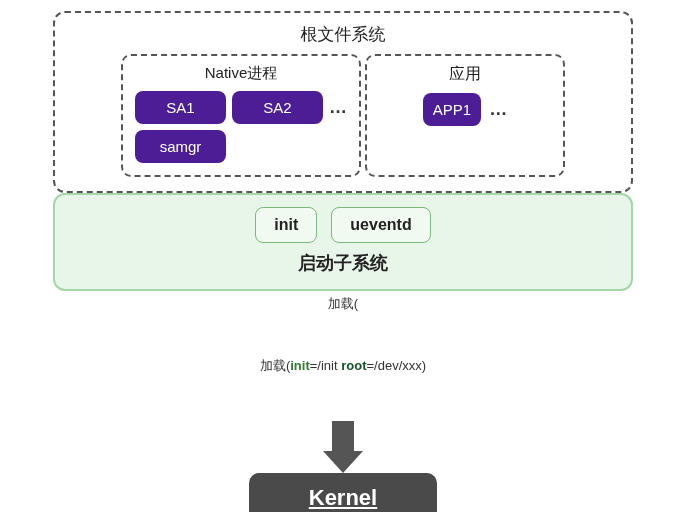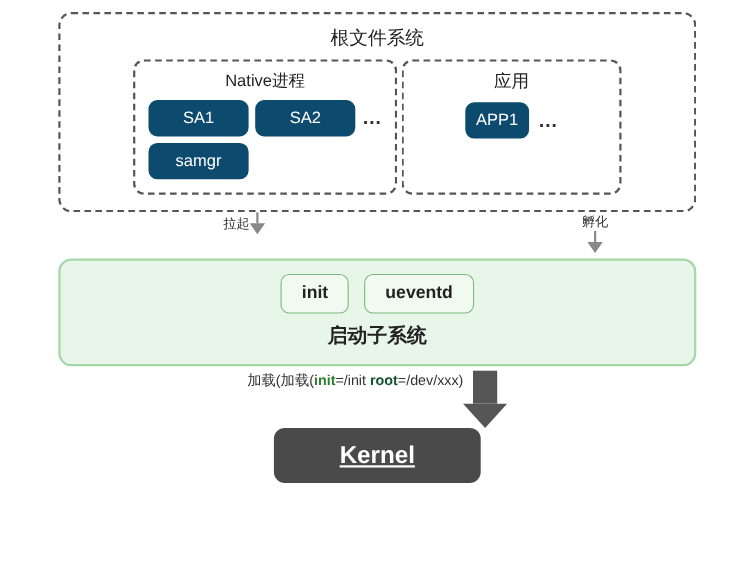--- a/index.html
+++ b/index.html
@@ -58,21 +58,21 @@
       margin-bottom: 8px;
       text-align: center;
     }
     .native-grid {
       display: grid;
       grid-template-columns: 1fr 1fr auto;
       gap: 6px;
       align-items: center;
     }
     .box-item {
-      background: #0c4a6e;
+      background: #4c1d95;
       color: #fff;
       border-radius: 8px;
       padding: 8px 10px;
       font-size: 15px;
       text-align: center;
       font-weight: 500;
     }
     .dots {
       font-size: 18px;
       color: #333;
@@ -148,24 +148,25 @@
     }
     .boot-title {
       font-size: 18px;
       font-weight: bold;
       color: #222;
     }
 
     
     .big-arrow-area {
       display: flex;
-      flex-direction: row;
-      align-items: flex-start;
+      flex-direction: column;
+      align-items: center;
       margin-top: 4px;
       position: relative;
+      gap: 42px;
     }
     .big-arrow-label {
       font-size: 13px;
       color: #333;
       margin-bottom: 2px;
     }
     .big-arrow {
       display: flex;
       flex-direction: column;
       align-items: center;

